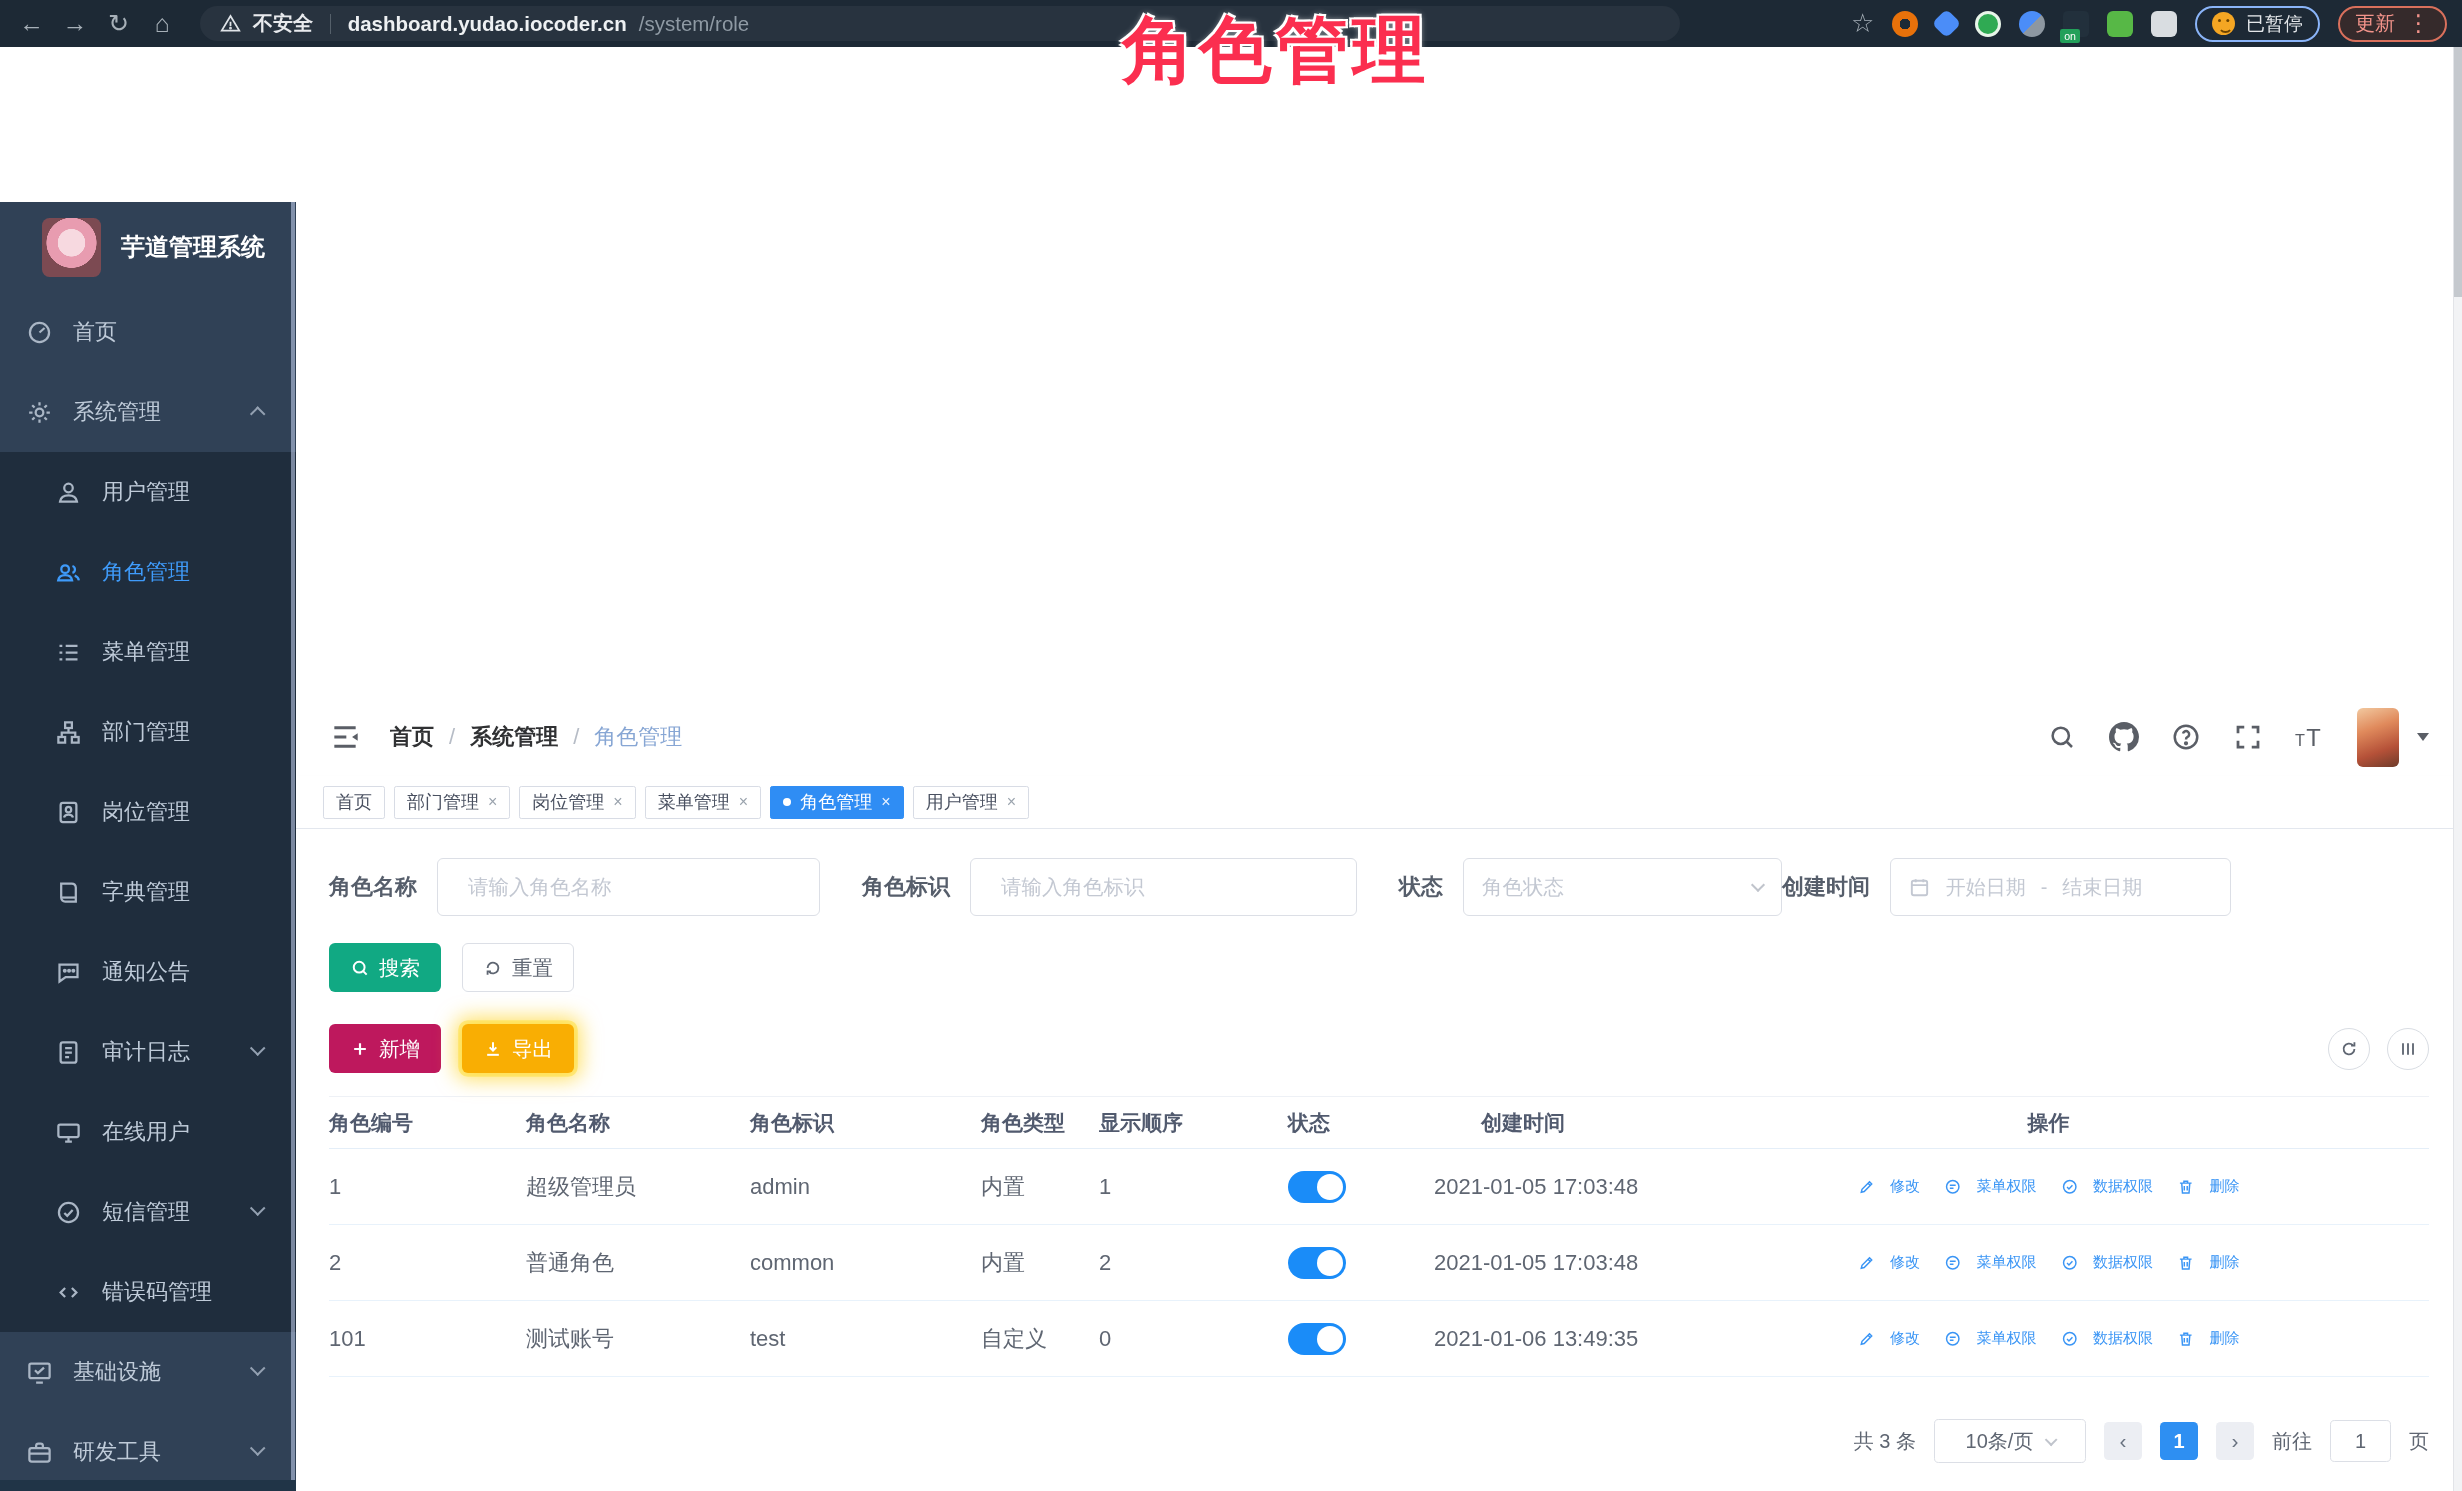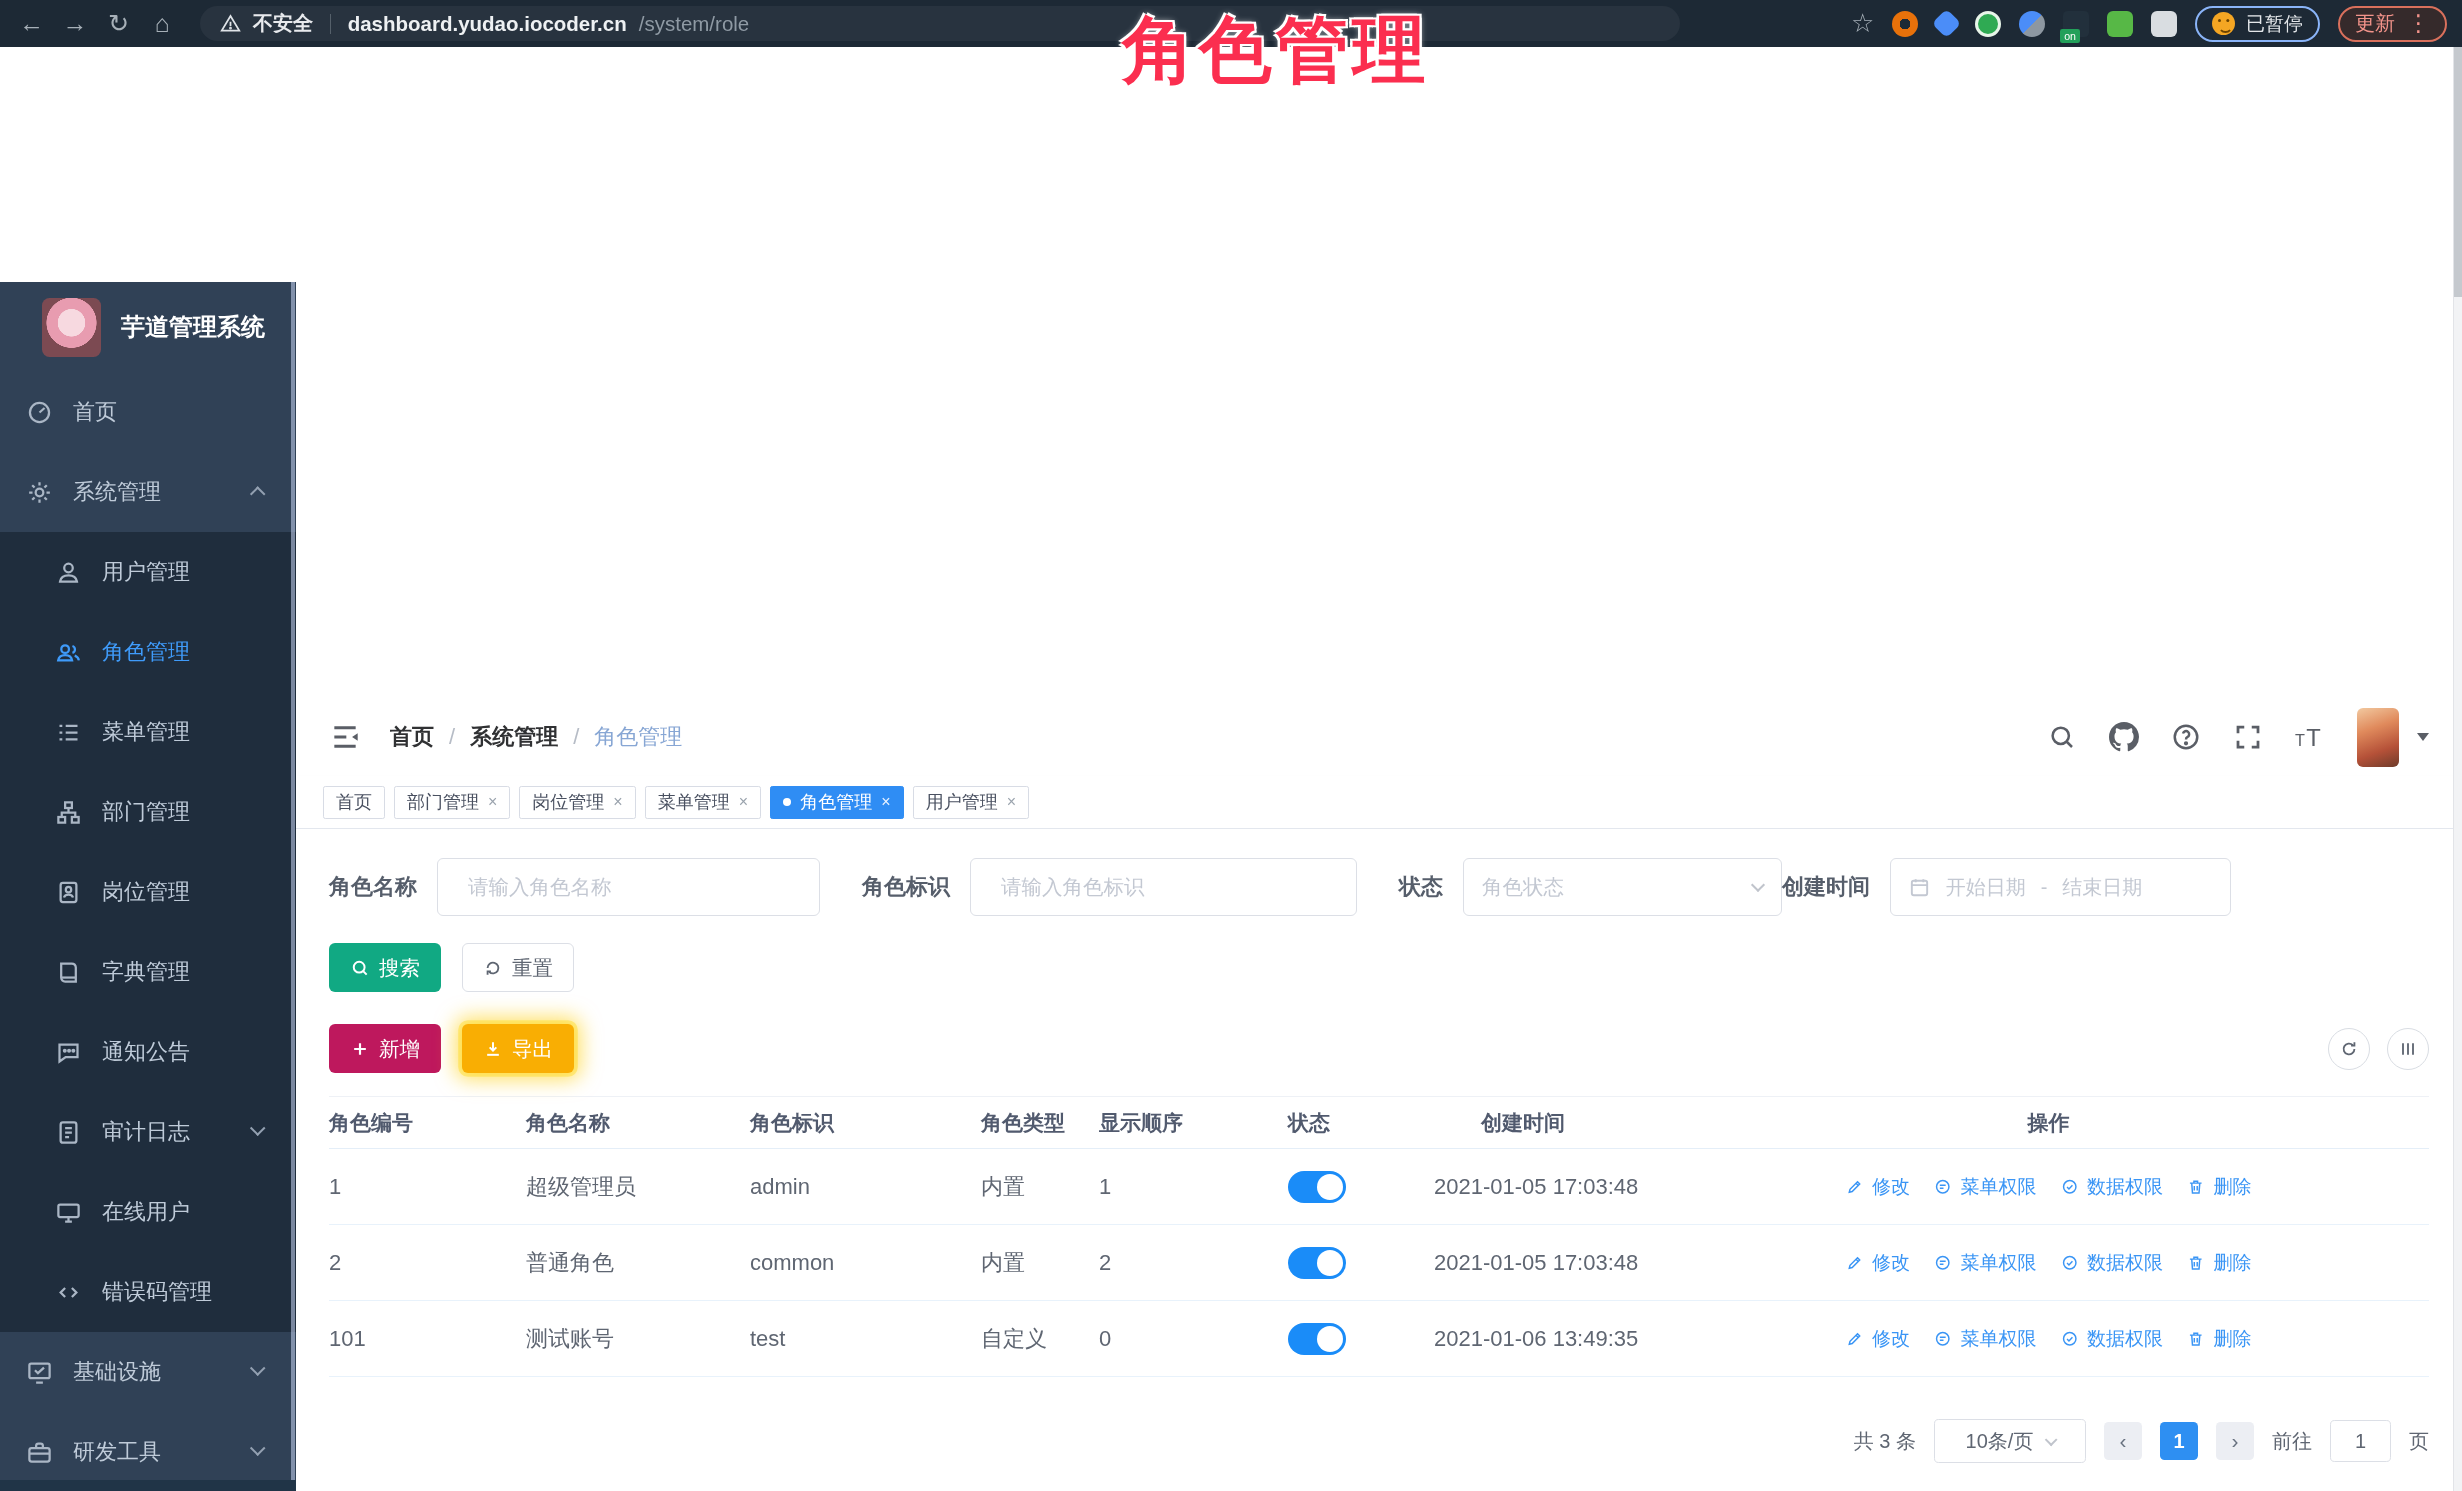--- a/index.html
+++ b/index.html
@@ -133,21 +133,21 @@
   .t-head { height:53px; border-top:1.5px solid #eef1f6; border-bottom:1.5px solid #e4eef8;
             font-weight:700; color:#515a6e; font-size:21px; }
   .t-head .c-created { padding-left:67px; }
   .t-head .c-actions { text-align:center; padding-right:103px; }
   .t-row { height:76px; border-bottom:1.5px solid #e8f2fb; font-size:22px; color:#5f6672; }
   .t-row .c-created { padding-left:20px; }
   .cell-status { padding-left:26px; }
   .switch { width:58px; height:32px; border-radius:16px; background:#1a8cf8; position:relative; cursor:pointer; }
   .switch .knob { position:absolute; right:3px; top:3px; width:26px; height:26px; border-radius:50%; background:#fff; }
   .cell-actions { display:flex; justify-content:center; gap:24px; padding-right:103px; }
-  .act { color:#3a95f5; font-size:19px; display:inline-flex; align-items:center; gap:9px;
+  .act { color:#3a95f5; font-size:15px; display:inline-flex; align-items:center; gap:15px;
          cursor:pointer; white-space:nowrap; }
   .act svg { width:17.5px; height:17.5px; }
 
   
   .pagination { display:flex; align-items:center; justify-content:flex-end; gap:18px; margin-top:42px;
                 font-size:20px; color:#5f6672; }
   .pg-size { width:152px; height:44px; border:1.5px solid #dcdfe6; border-radius:4.6px; display:flex;
              align-items:center; justify-content:center; gap:12px; cursor:pointer; }
   .pg-size .chev2 { width:9px; height:9px; border-right:2.3px solid #c0c4cc; border-bottom:2.3px solid #c0c4cc;
                     transform:rotate(45deg) translateY(-2.3px); }
@@ -320,20 +320,30 @@
             <svg viewBox="0 0 24 24" fill="none" stroke="currentColor" stroke-width="2">
               <rect x="3" y="5" width="18" height="11" rx="1.5"></rect>
               <path d="M9 20h6M12 16v4"></path>
             </svg>
           </span>
           <span>在线用户</span>
         </div>
         <div class="m-item sub">
           <span class="mi">
             <svg viewBox="0 0 24 24" fill="none" stroke="currentColor" stroke-width="2">
+              <circle cx="12" cy="12" r="8.5"></circle>
+              <path d="M8.3 12.4l2.6 2.6 4.8-5.2"></path>
+            </svg>
+          </span>
+          <span>短信管理</span>
+          <span class="chev down"></span>
+        </div>
+        <div class="m-item sub">
+          <span class="mi">
+            <svg viewBox="0 0 24 24" fill="none" stroke="currentColor" stroke-width="2">
               <path d="M9 8l-4 4 4 4M15 8l4 4-4 4"></path>
             </svg>
           </span>
           <span>错误码管理</span>
         </div>
         <div class="m-item">
           <span class="mi">
             <svg viewBox="0 0 24 24" fill="none" stroke="currentColor" stroke-width="2">
               <rect x="3" y="4" width="18" height="13" rx="1.5"></rect>
               <path d="M8 10l2.6 2.6L16 7.6"></path>

